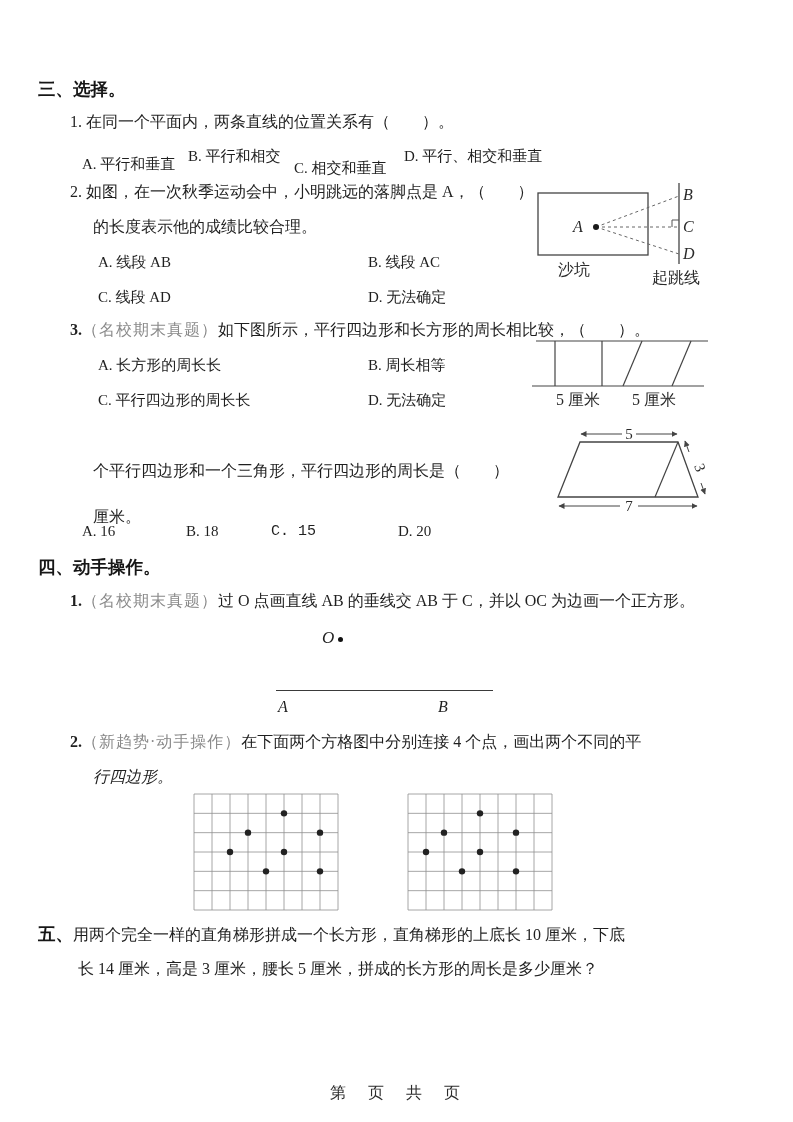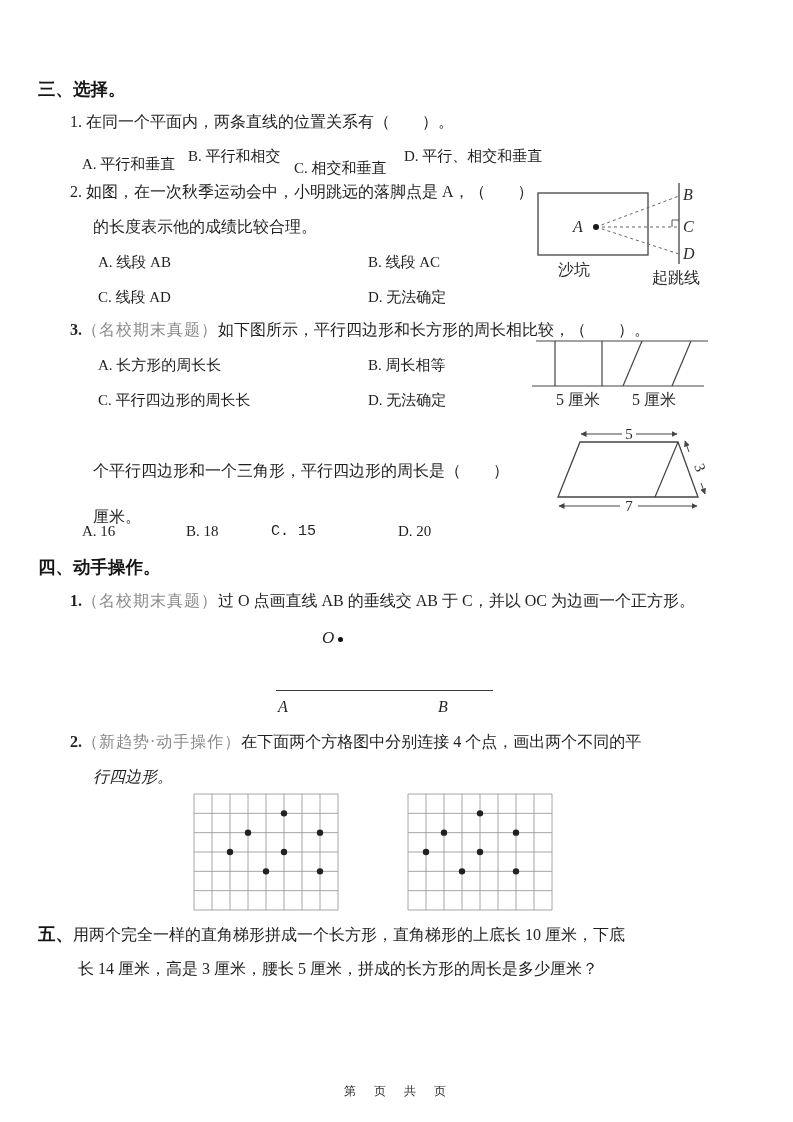--- a/index.html
+++ b/index.html
@@ -15,21 +15,21 @@
   .tline{position:absolute;white-space:nowrap;font-size:16px;line-height:22px;}
   .sec-head{font-family:"Liberation Sans","DejaVu Sans",sans-serif;font-weight:bold;font-size:17.5px;color:#161616;}
   .qnum{font-weight:bold;}
   .tag{color:#8a8a8a;letter-spacing:1px;}
   .opt{position:absolute;white-space:nowrap;font-size:15px;}
   .ital{font-style:italic;}
   .diagram{position:absolute;}
   svg text{font-family:"Liberation Serif","DejaVu Serif",serif;fill:#2a2a2a;}
   .odot{position:absolute;width:5px;height:5px;border-radius:50%;background:#111;}
   .abline{position:absolute;border-top:1.5px solid #3a3a3a;}
-  .footer{position:absolute;width:100%;text-align:center;font-size:12px;color:#2c2c2c;letter-spacing:3px;}
+  .footer{position:absolute;width:100%;text-align:center;font-size:16px;color:#2c2c2c;letter-spacing:3px;}
 </style>
 </head>
 <body>
 
 <div class="page">
 
   <div class="tline sec-head" style="left:38px;top:78px;">三、选择。</div>
 
   <div class="tline" style="left:70px;top:111px;">1. 在同一个平面内，两条直线的位置关系有（　　）。</div>
   <div class="opt" style="left:82px;top:155px;">A. 平行和垂直</div>

